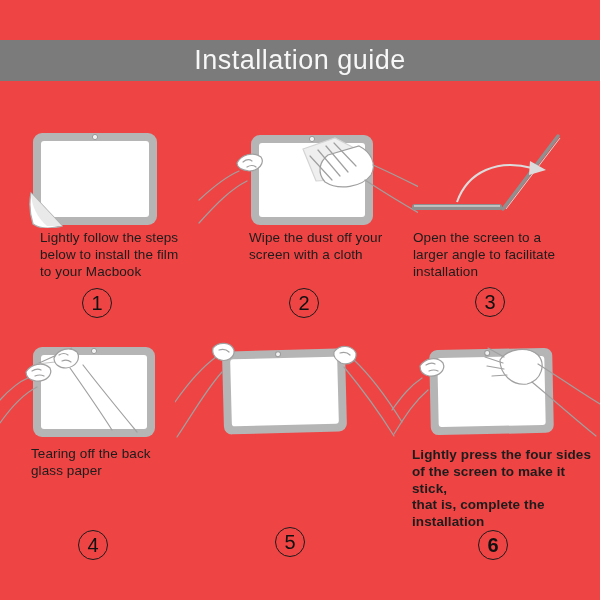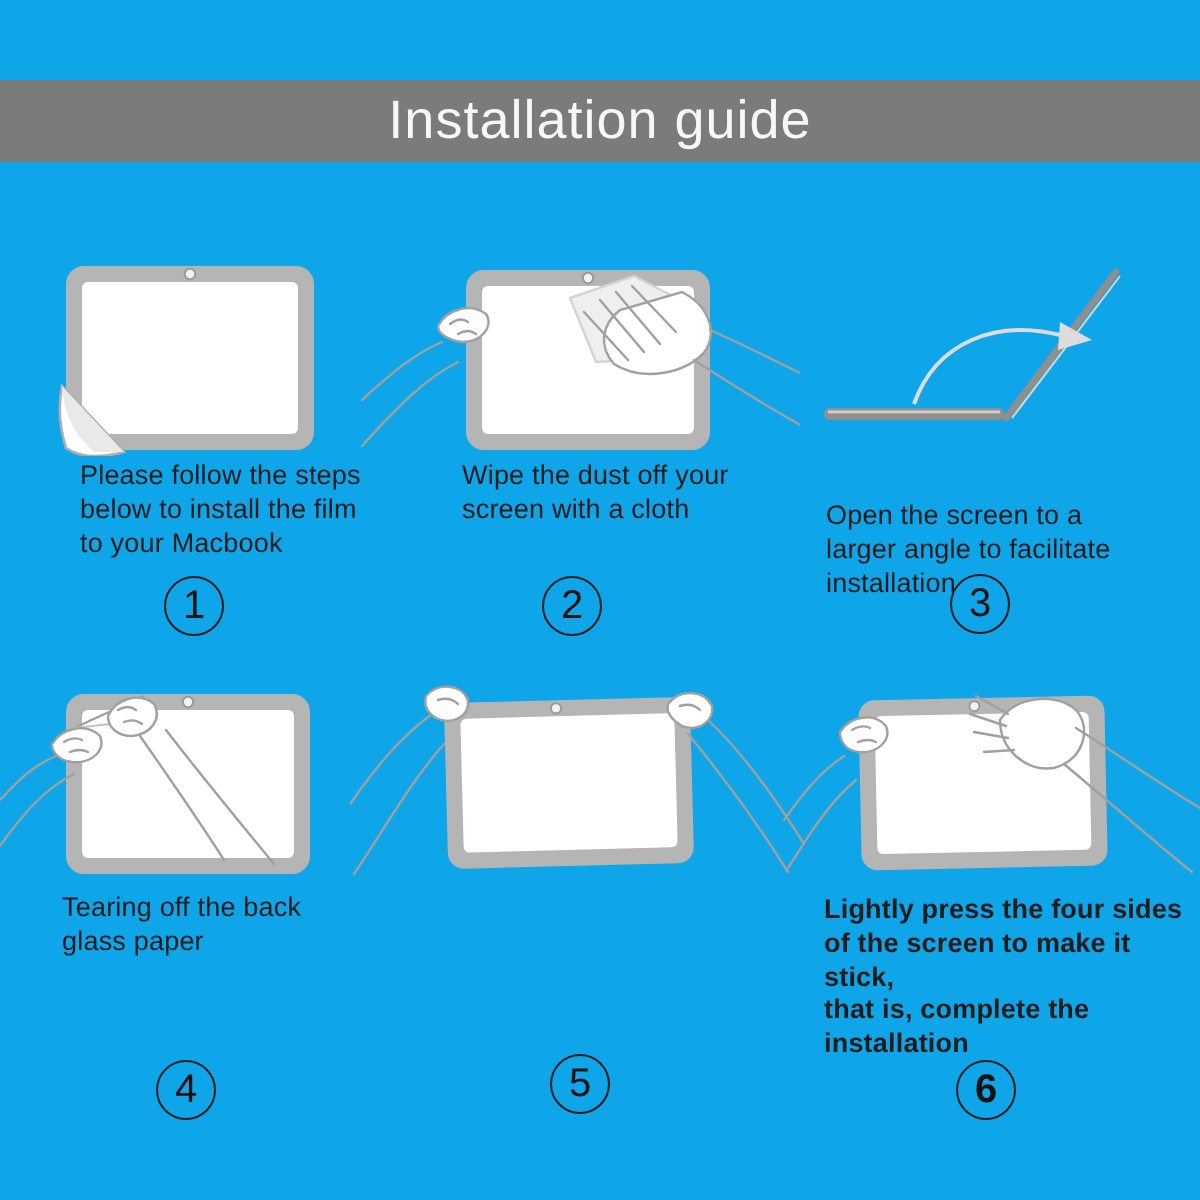--- a/index.html
+++ b/index.html
@@ -1,17 +1,17 @@
 <!DOCTYPE html>
 <html><head>
 <meta charset="utf-8">
 <style>
   html,body { margin:0; padding:0; background:#ffffff; }
   .page {
-    position:relative; width:600px; height:600px; background:#0ea5e9;
+    position:relative; width:600px; height:600px; background:#ef4444;
     overflow:hidden; font-family:"Liberation Sans", sans-serif;
   }
   .header {
     position:absolute; left:0; top:40px; width:600px; height:41px;
     background:#7b7b7b; display:flex; align-items:center; justify-content:center;
   }
   .title { color:#f7f7f7; font-size:27px; letter-spacing:.5px; }
 
   .panel { position:absolute; }
   .illus { position:absolute; left:0; top:0; }
@@ -20,29 +20,29 @@
     white-space:pre-line; letter-spacing:.1px;
   }
   .num {
     position:absolute; width:30px; height:30px; box-sizing:border-box;
     border:1.6px solid #1c1c1c; border-radius:50%;
     display:flex; align-items:center; justify-content:center;
     font-size:20px; color:#111;
   }
 
   .p1 { left:0;    top:125px; width:195px; height:215px; }
-  .p2 { left:195px;top:125px; width:205px; height:215px; }
+  .p2 { left:213px;top:125px; width:205px; height:215px; }
   .p3 { left:400px;top:125px; width:200px; height:215px; }
   .p4 { left:0;    top:340px; width:195px; height:240px; }
   .p5 { left:195px;top:340px; width:210px; height:240px; }
   .p6 { left:400px;top:340px; width:200px; height:240px;font-weight:bold; }
 
   .p1 .caption { left:40px; top:105px; }  .p1 .num { left:82px; top:163px; }
   .p2 .caption { left:36px; top:105px; }  .p2 .num { left:76px; top:163px; }
-  .p3 .caption { left:13px; top:105px;margin-top:20px; }  .p3 .num { left:75px; top:162px; }
+  .p3 .caption { left:13px; top:105px; }  .p3 .num { left:75px; top:162px; }
   .p4 .caption { left:31px; top:106px; }  .p4 .num { left:78px; top:190px; }
   .p5 .caption { left:19px; top:105px; }  .p5 .num { left:80px; top:187px; }
   .p6 .caption { left:12px; top:107px; }  .p6 .num { left:78px; top:190px; }
 
   .p2 .illus { left:-15px; }
   .p5 .illus { left:-20px; }
   .p6 .illus { left:-10px; }
 
   .hand { stroke:#a0a0a0; stroke-width:1.2; fill:none; stroke-linecap:round; }
   .handfill { stroke:#a0a0a0; stroke-width:1.2; fill:#ffffff; stroke-linecap:round; }
@@ -61,21 +61,21 @@
       <g>
         <rect x="33" y="8" width="124" height="92" rx="9" fill="#b5b5b5"></rect>
         <rect x="41" y="16" width="108" height="76" rx="3" fill="#ffffff"></rect>
         <circle cx="95" cy="12" r="2.6" fill="#f2f2f2" stroke="#9a9a9a" stroke-width="1"></circle>
       </g>
       <g>
         <path d="M31,68 L62,101 Q43,106 33,99 Q28,83 31,68 Z" fill="#ffffff" stroke="#aeaeae" stroke-width="1.3"></path>
         <path d="M31,68 L62,101 L47,101 Q32,88 31,68 Z" fill="#e9e9e9"></path>
       </g>
     </svg>
-    <div class="caption">Please follow the steps
+    <div class="caption">Lightly follow the steps
 below to install the film
 to your Macbook</div>
     <div class="num">
         <span>1</span>
       </div>
   </section>
 
   <section class="panel p2">
     <svg class="illus" width="220" height="103" viewBox="-15 0 220 103">
       <g>

